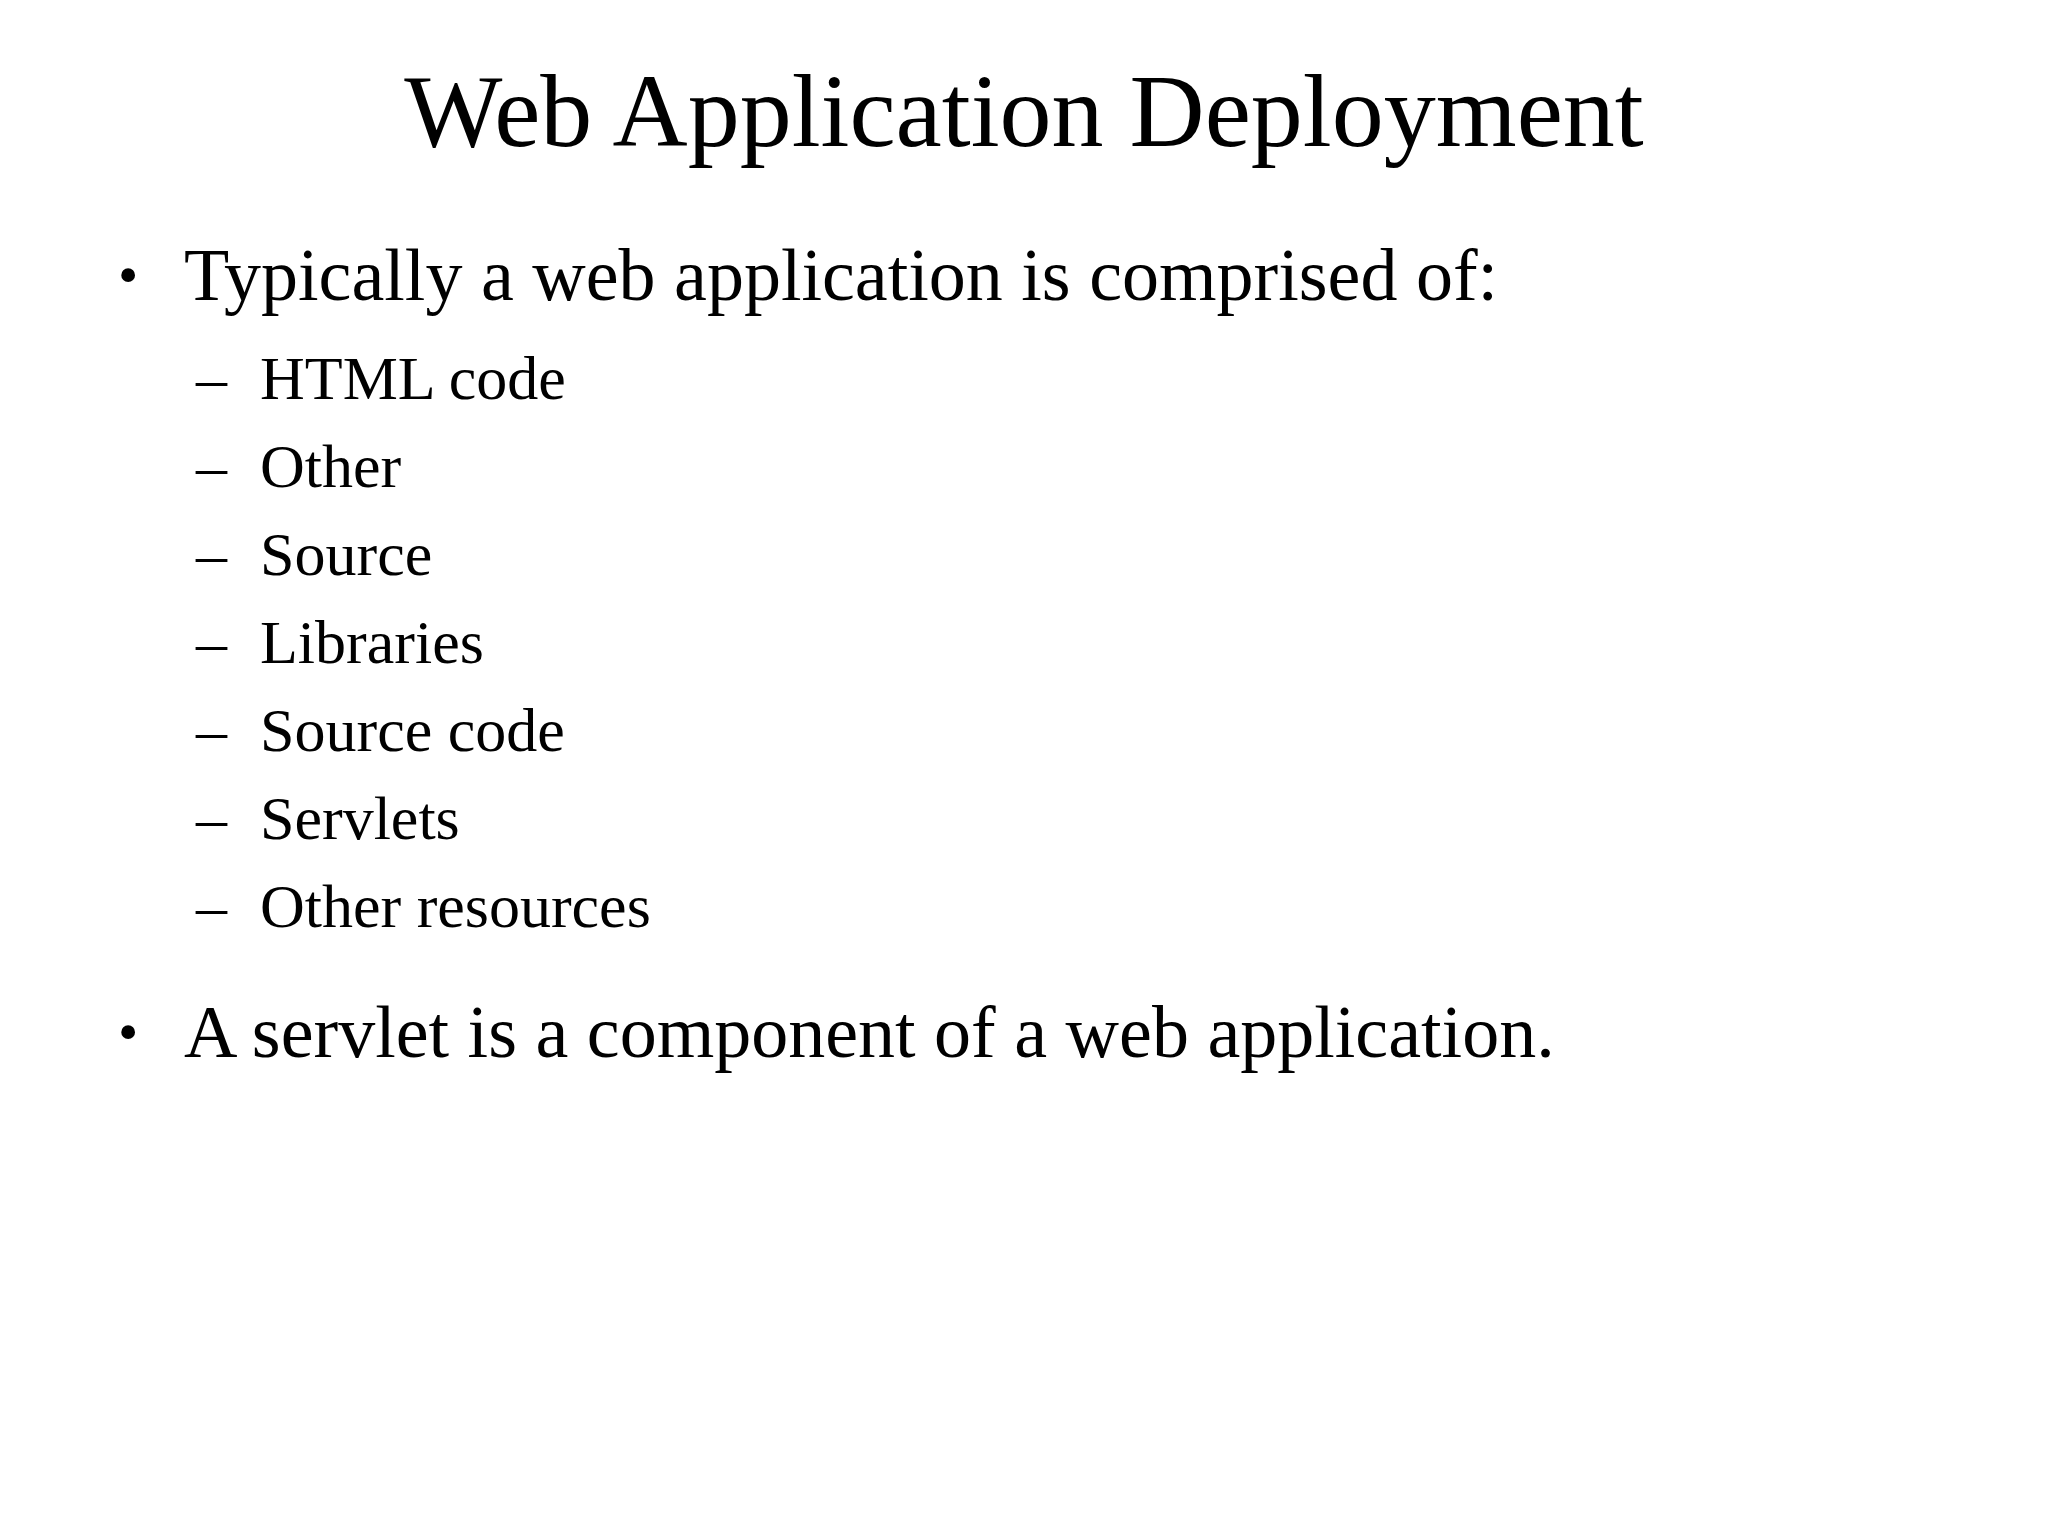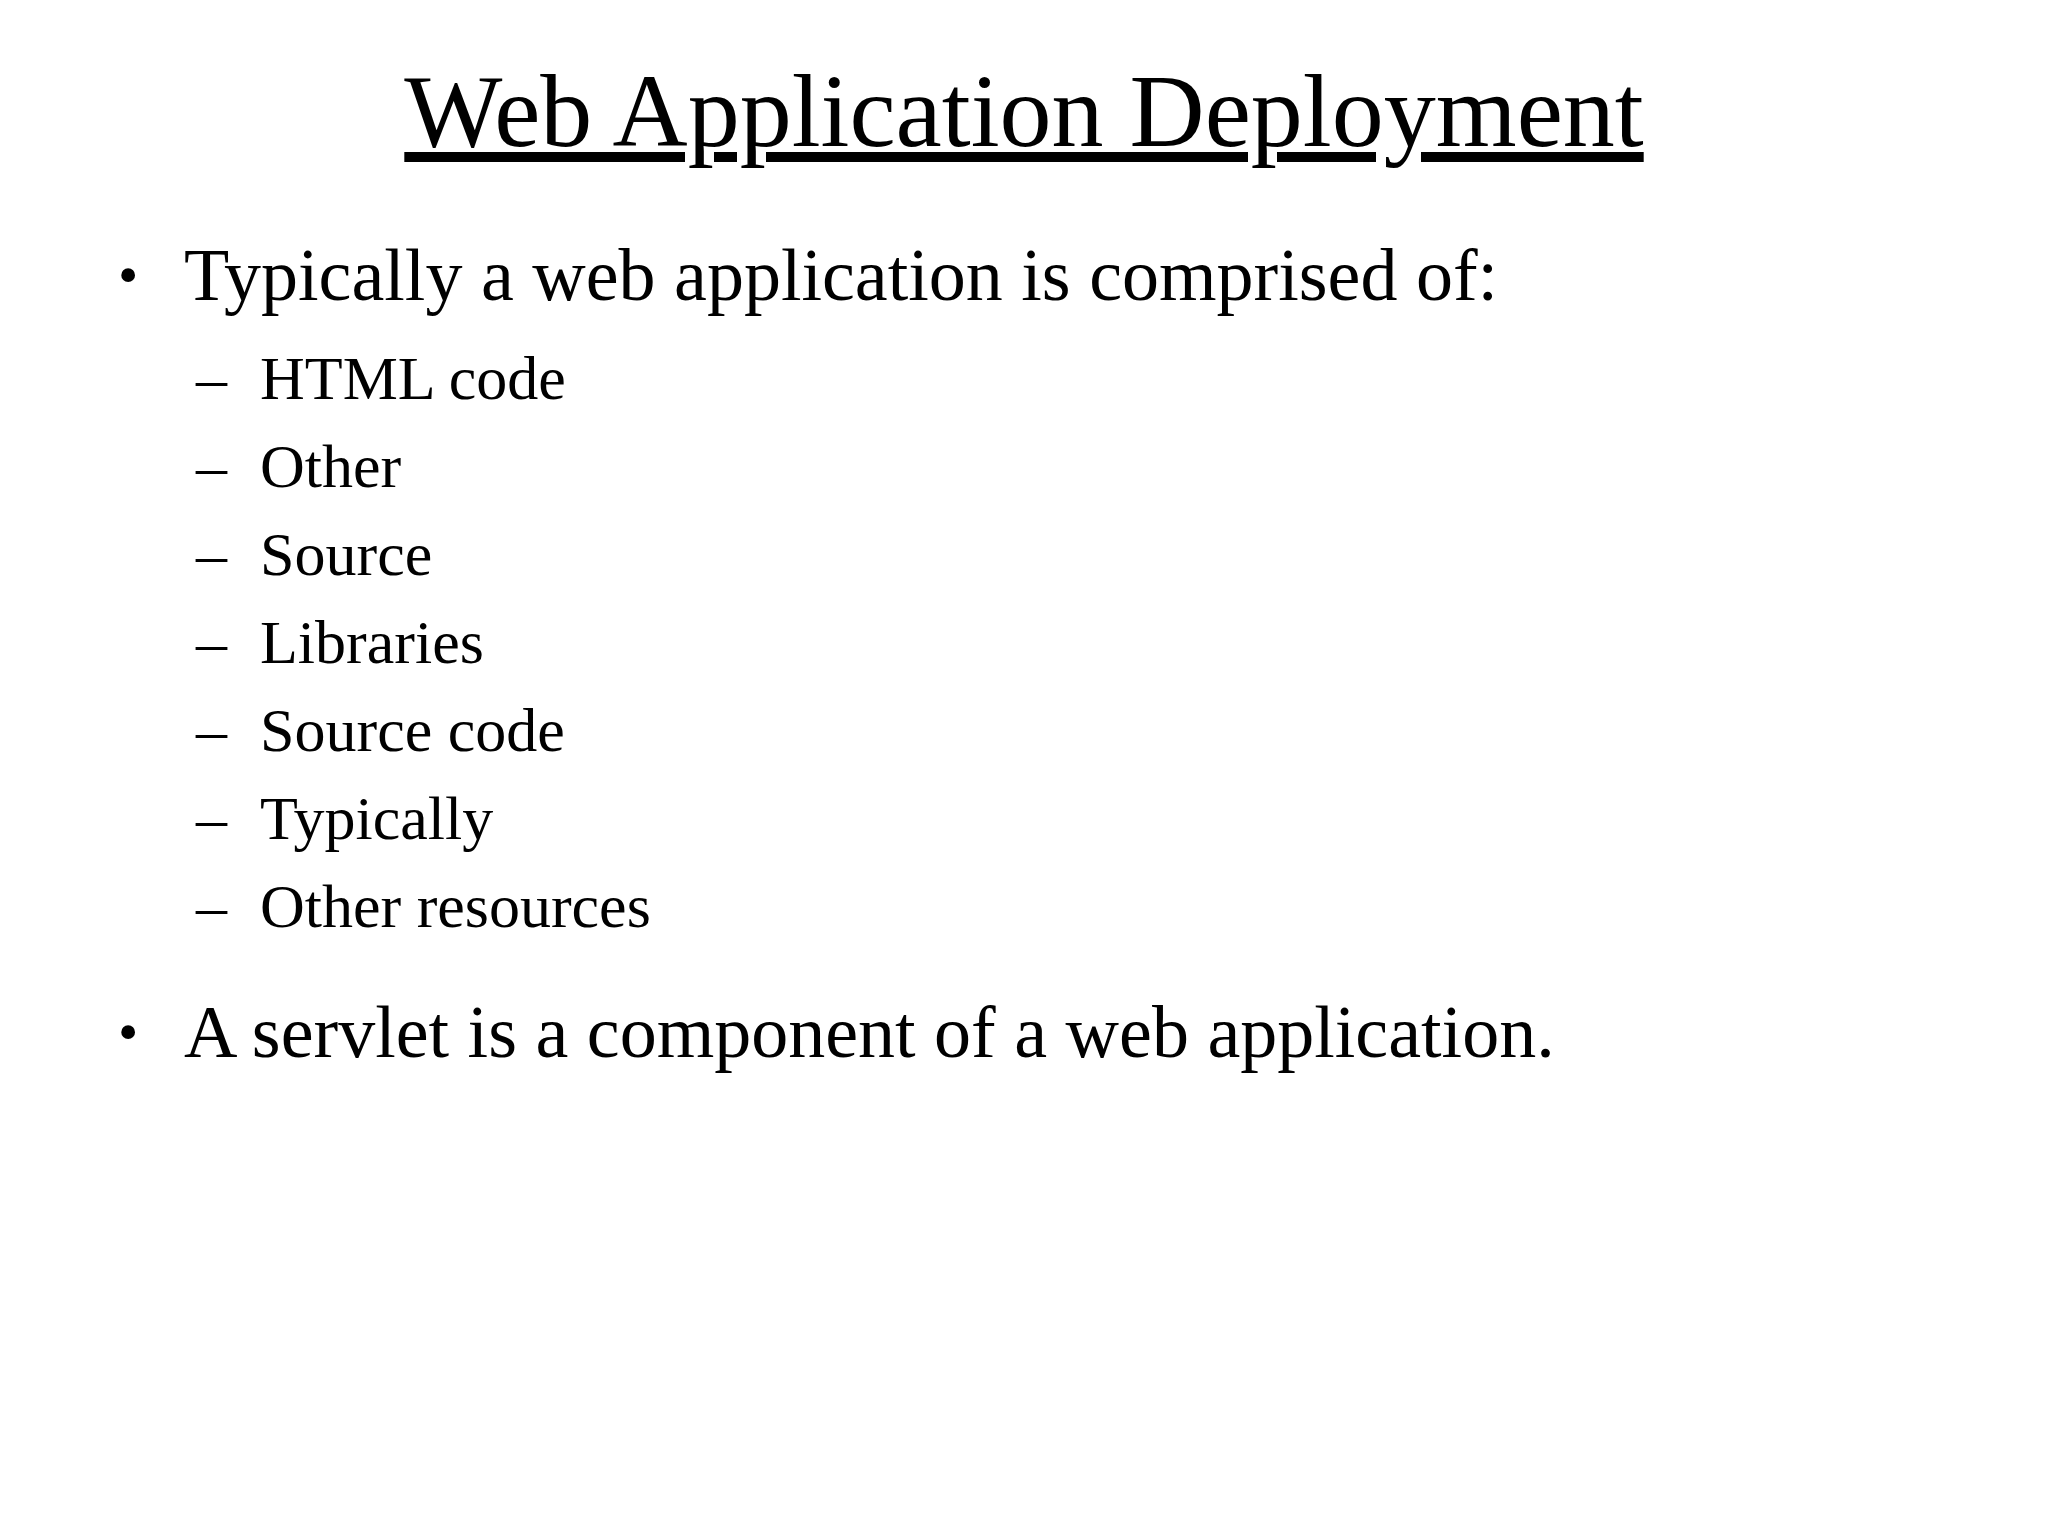--- a/index.html
+++ b/index.html
@@ -18,21 +18,20 @@
     box-sizing: border-box;
   }
   .slide-title {
     margin: 0;
     padding-top: 48px;
     text-align: center;
     font-size: 104px;
     font-weight: 400;
     line-height: 1.22;
     letter-spacing: 0px;
-    text-decoration: underline;
   }
   .content {
     padding-left: 118px;
     padding-right: 60px;
     padding-top: 56px;
   }
   .bullet-row {
     display: flex;
     align-items: baseline;
     font-size: 74px;
@@ -95,21 +94,21 @@
         <div class="sub-item">
           <span class="dash">–</span>
           <span class="sub-label">Libraries</span>
         </div>
         <div class="sub-item">
           <span class="dash">–</span>
           <span class="sub-label">Source code</span>
         </div>
         <div class="sub-item">
           <span class="dash">–</span>
-          <span class="sub-label">Typically</span>
+          <span class="sub-label">Servlets</span>
         </div>
         <div class="sub-item">
           <span class="dash">–</span>
           <span class="sub-label">Other resources</span>
         </div>
       </div>
 
     <div class="bullet-row last">
       <span class="marker">•</span>
       <span class="label">A servlet is a component of a web application.</span>

